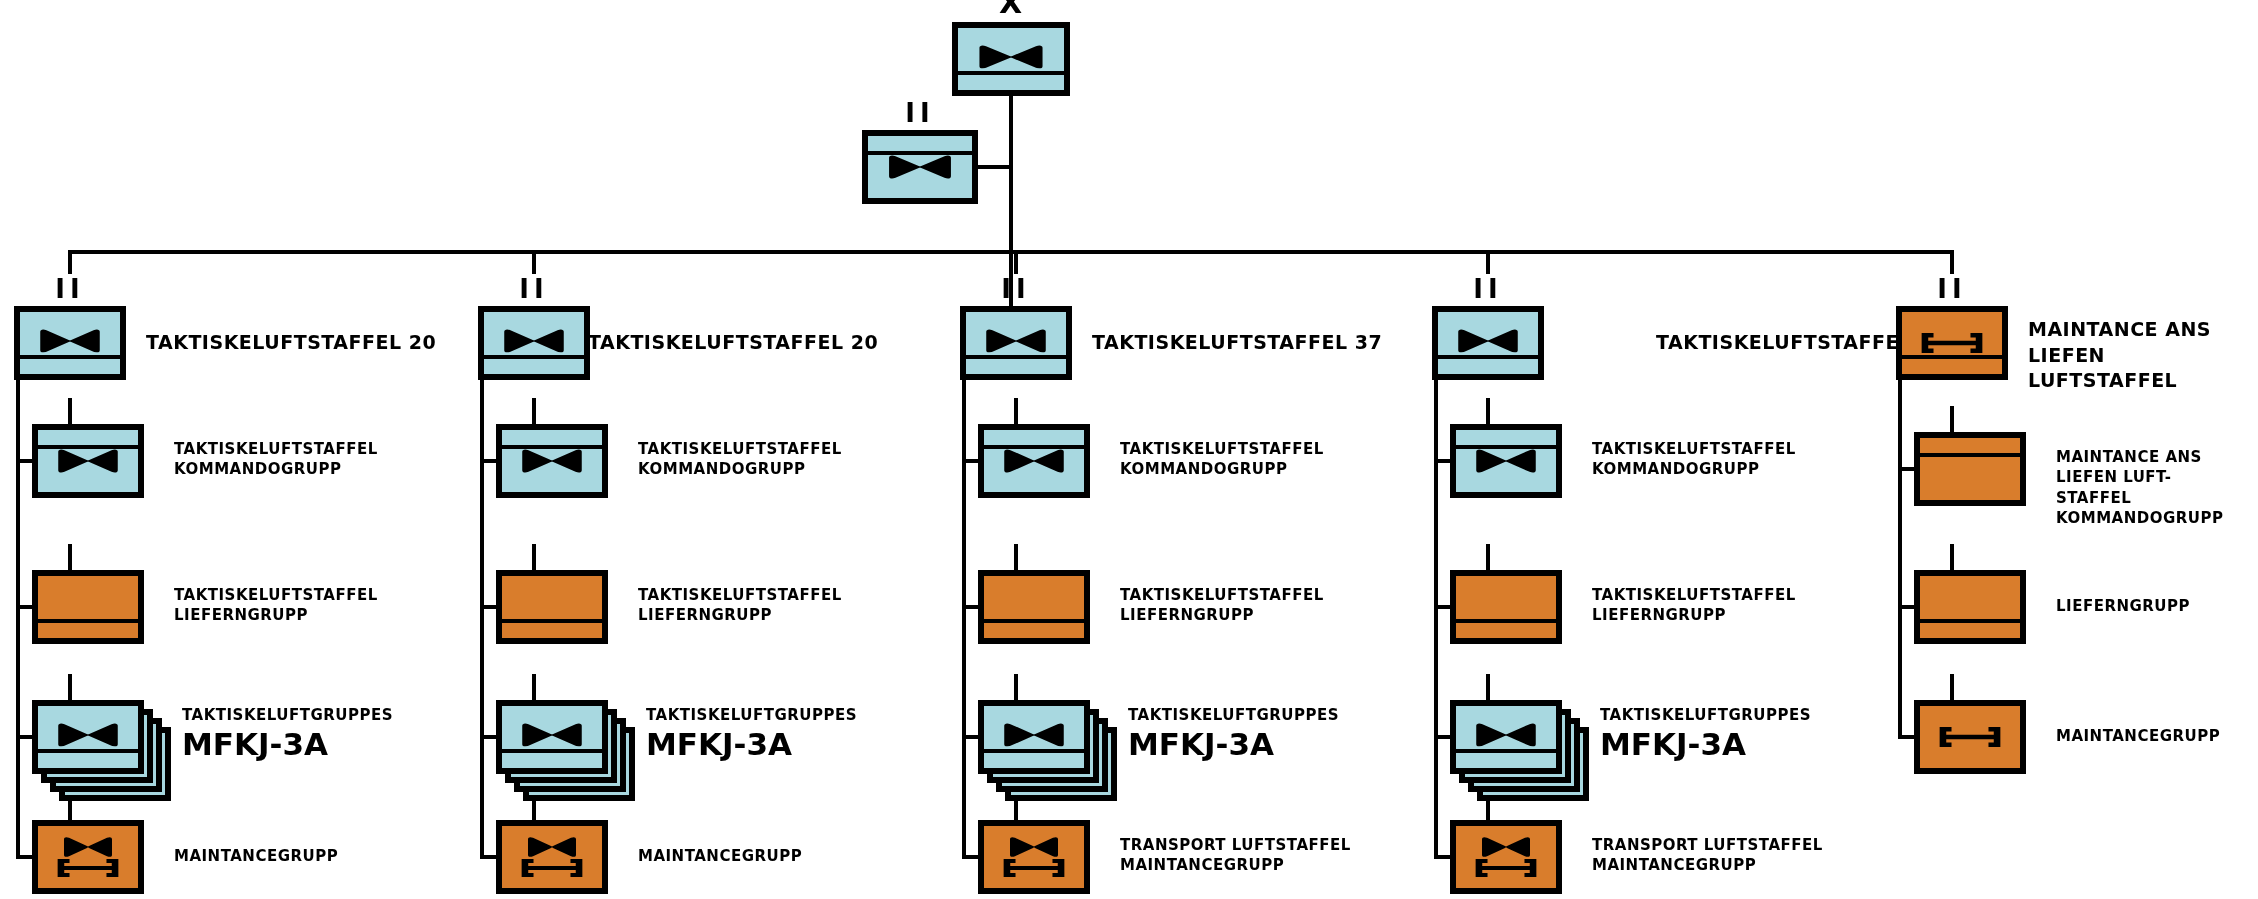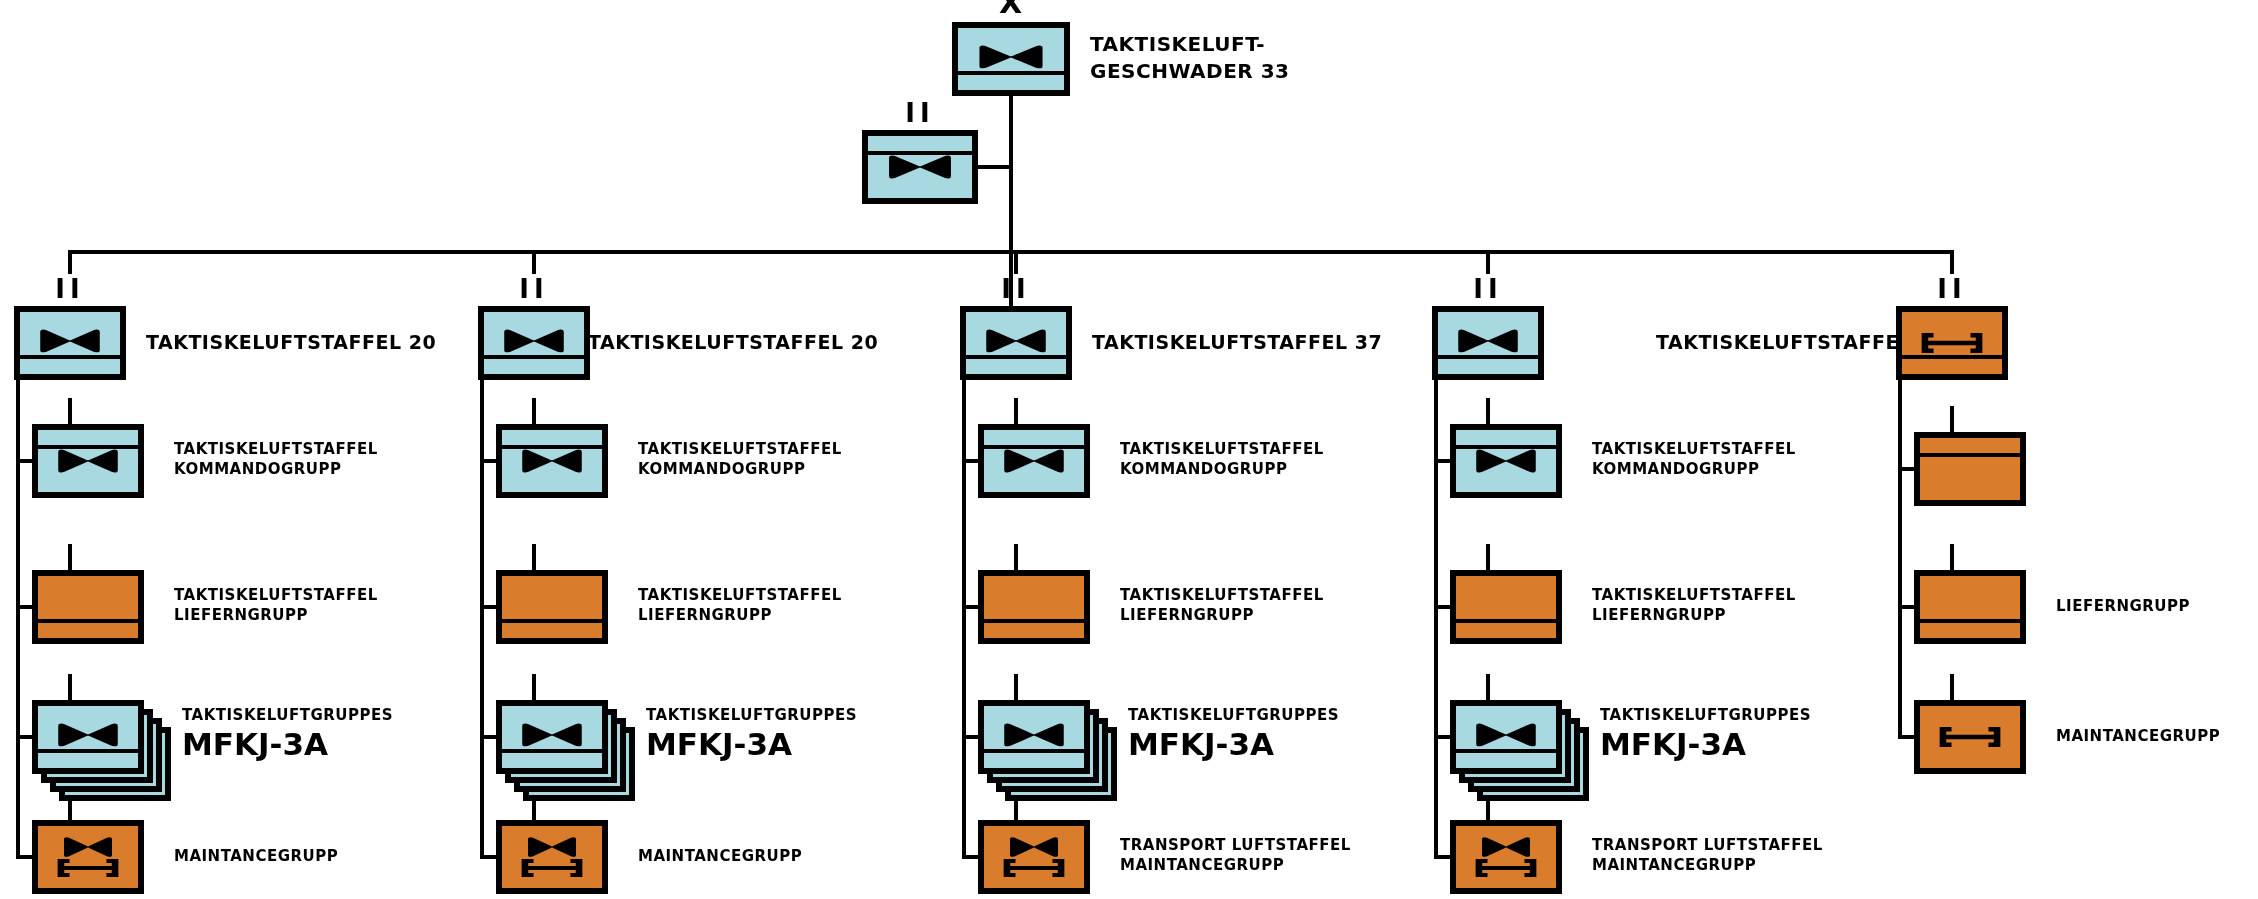--- a/index.html
+++ b/index.html
@@ -129,22 +129,20 @@
       <div class="sym" style="background: rgb(168, 216, 224); z-index: 20;">
         <div class="bar-bottom"></div>
         <div class="glyph-air">
           <svg viewBox="0 0 100 48" preserveAspectRatio="none" style="width:100%;height:100%;display:block">
             <path d="M2 6 C2 2 6 0 12 3 L48 22 C49 23 51 23 52 22 L88 3 C94 0 98 2 98 6 L98 42 C98 46 94 48 88 45 L52 26 C51 25 49 25 48 26 L12 45 C6 48 2 46 2 42 Z" fill="#000"></path>
           </svg>
         </div>
       </div>
     </div>
     <div class="echelon ech-bde" style="left: 952px; width: 118px; top: -8px; height: 26px;">X</div>
-    <div class="label lv0" style="left: 1090px; top: 31px;">TAKTISKELUFT-
-GESCHWADER 33</div>
     <div class="line-v" style="left: 1009px; top: 96px; height: 276px;"></div>
     <div class="unit" style="left: 862px; top: 130px; width: 116px; height: 74px;">
       <div class="sym" style="background: rgb(168, 216, 224); z-index: 20;">
         <div class="bar-top"></div>
         <div class="glyph-air centered">
           <svg viewBox="0 0 100 48" preserveAspectRatio="none" style="width:100%;height:100%;display:block">
             <path d="M2 6 C2 2 6 0 12 3 L48 22 C49 23 51 23 52 22 L88 3 C94 0 98 2 98 6 L98 42 C98 46 94 48 88 45 L52 26 C51 25 49 25 48 26 L12 45 C6 48 2 46 2 42 Z" fill="#000"></path>
           </svg>
         </div>
       </div>
@@ -451,28 +449,32 @@
       <div class="sym orange" style="background: rgb(217, 125, 44); z-index: 20;">
         <div class="bar-bottom"></div>
         <div class="glyph-maint">
           <svg viewBox="0 0 100 40" preserveAspectRatio="none" style="width:100%;height:100%;display:block">
             <path d="M4 2 L22 2 L22 10 L14 10 L14 16 L86 16 L86 10 L78 10 L78 2 L96 2 L96 38 L78 38 L78 30 L86 30 L86 24 L14 24 L14 30 L22 30 L22 38 L4 38 Z" fill="#000"></path>
           </svg>
         </div>
       </div>
     </div>
     <div class="echelon ech-bn" style="left: 1896px; width: 112px; top: 276px; height: 26px;">II</div>
+    <div class="label lv1" style="left: 2028px; top: 317px;">MAINTANCE ANS LIEFEN
+LUFTSTAFFEL</div>
     <div class="line-v" style="left: 1898px; top: 380px; height: 357px;"></div>
     <div class="line-h" style="left: 1898px; top: 467px; width: 16px;"></div>
     <div class="line-v" style="left: 1950px; top: 406px; height: 26px;"></div>
     <div class="unit" style="left: 1914px; top: 432px; width: 112px; height: 74px;">
       <div class="sym orange" style="background: rgb(217, 125, 44); z-index: 20;">
         <div class="bar-top"></div>
       </div>
     </div>
+    <div class="label lv2" style="left: 2056px; top: 447px;">MAINTANCE ANS LIEFEN LUFT-
+STAFFEL KOMMANDOGRUPP</div>
     <div class="line-h" style="left: 1898px; top: 605px; width: 16px;"></div>
     <div class="line-v" style="left: 1950px; top: 544px; height: 26px;"></div>
     <div class="unit" style="left: 1914px; top: 570px; width: 112px; height: 74px;">
       <div class="sym orange" style="background: rgb(217, 125, 44); z-index: 20;">
         <div class="bar-bottom"></div>
       </div>
     </div>
     <div class="label lv2" style="left: 2056px; top: 596px;">LIEFERNGRUPP</div>
     <div class="line-h" style="left: 1898px; top: 735px; width: 16px;"></div>
     <div class="line-v" style="left: 1950px; top: 674px; height: 26px;"></div>

